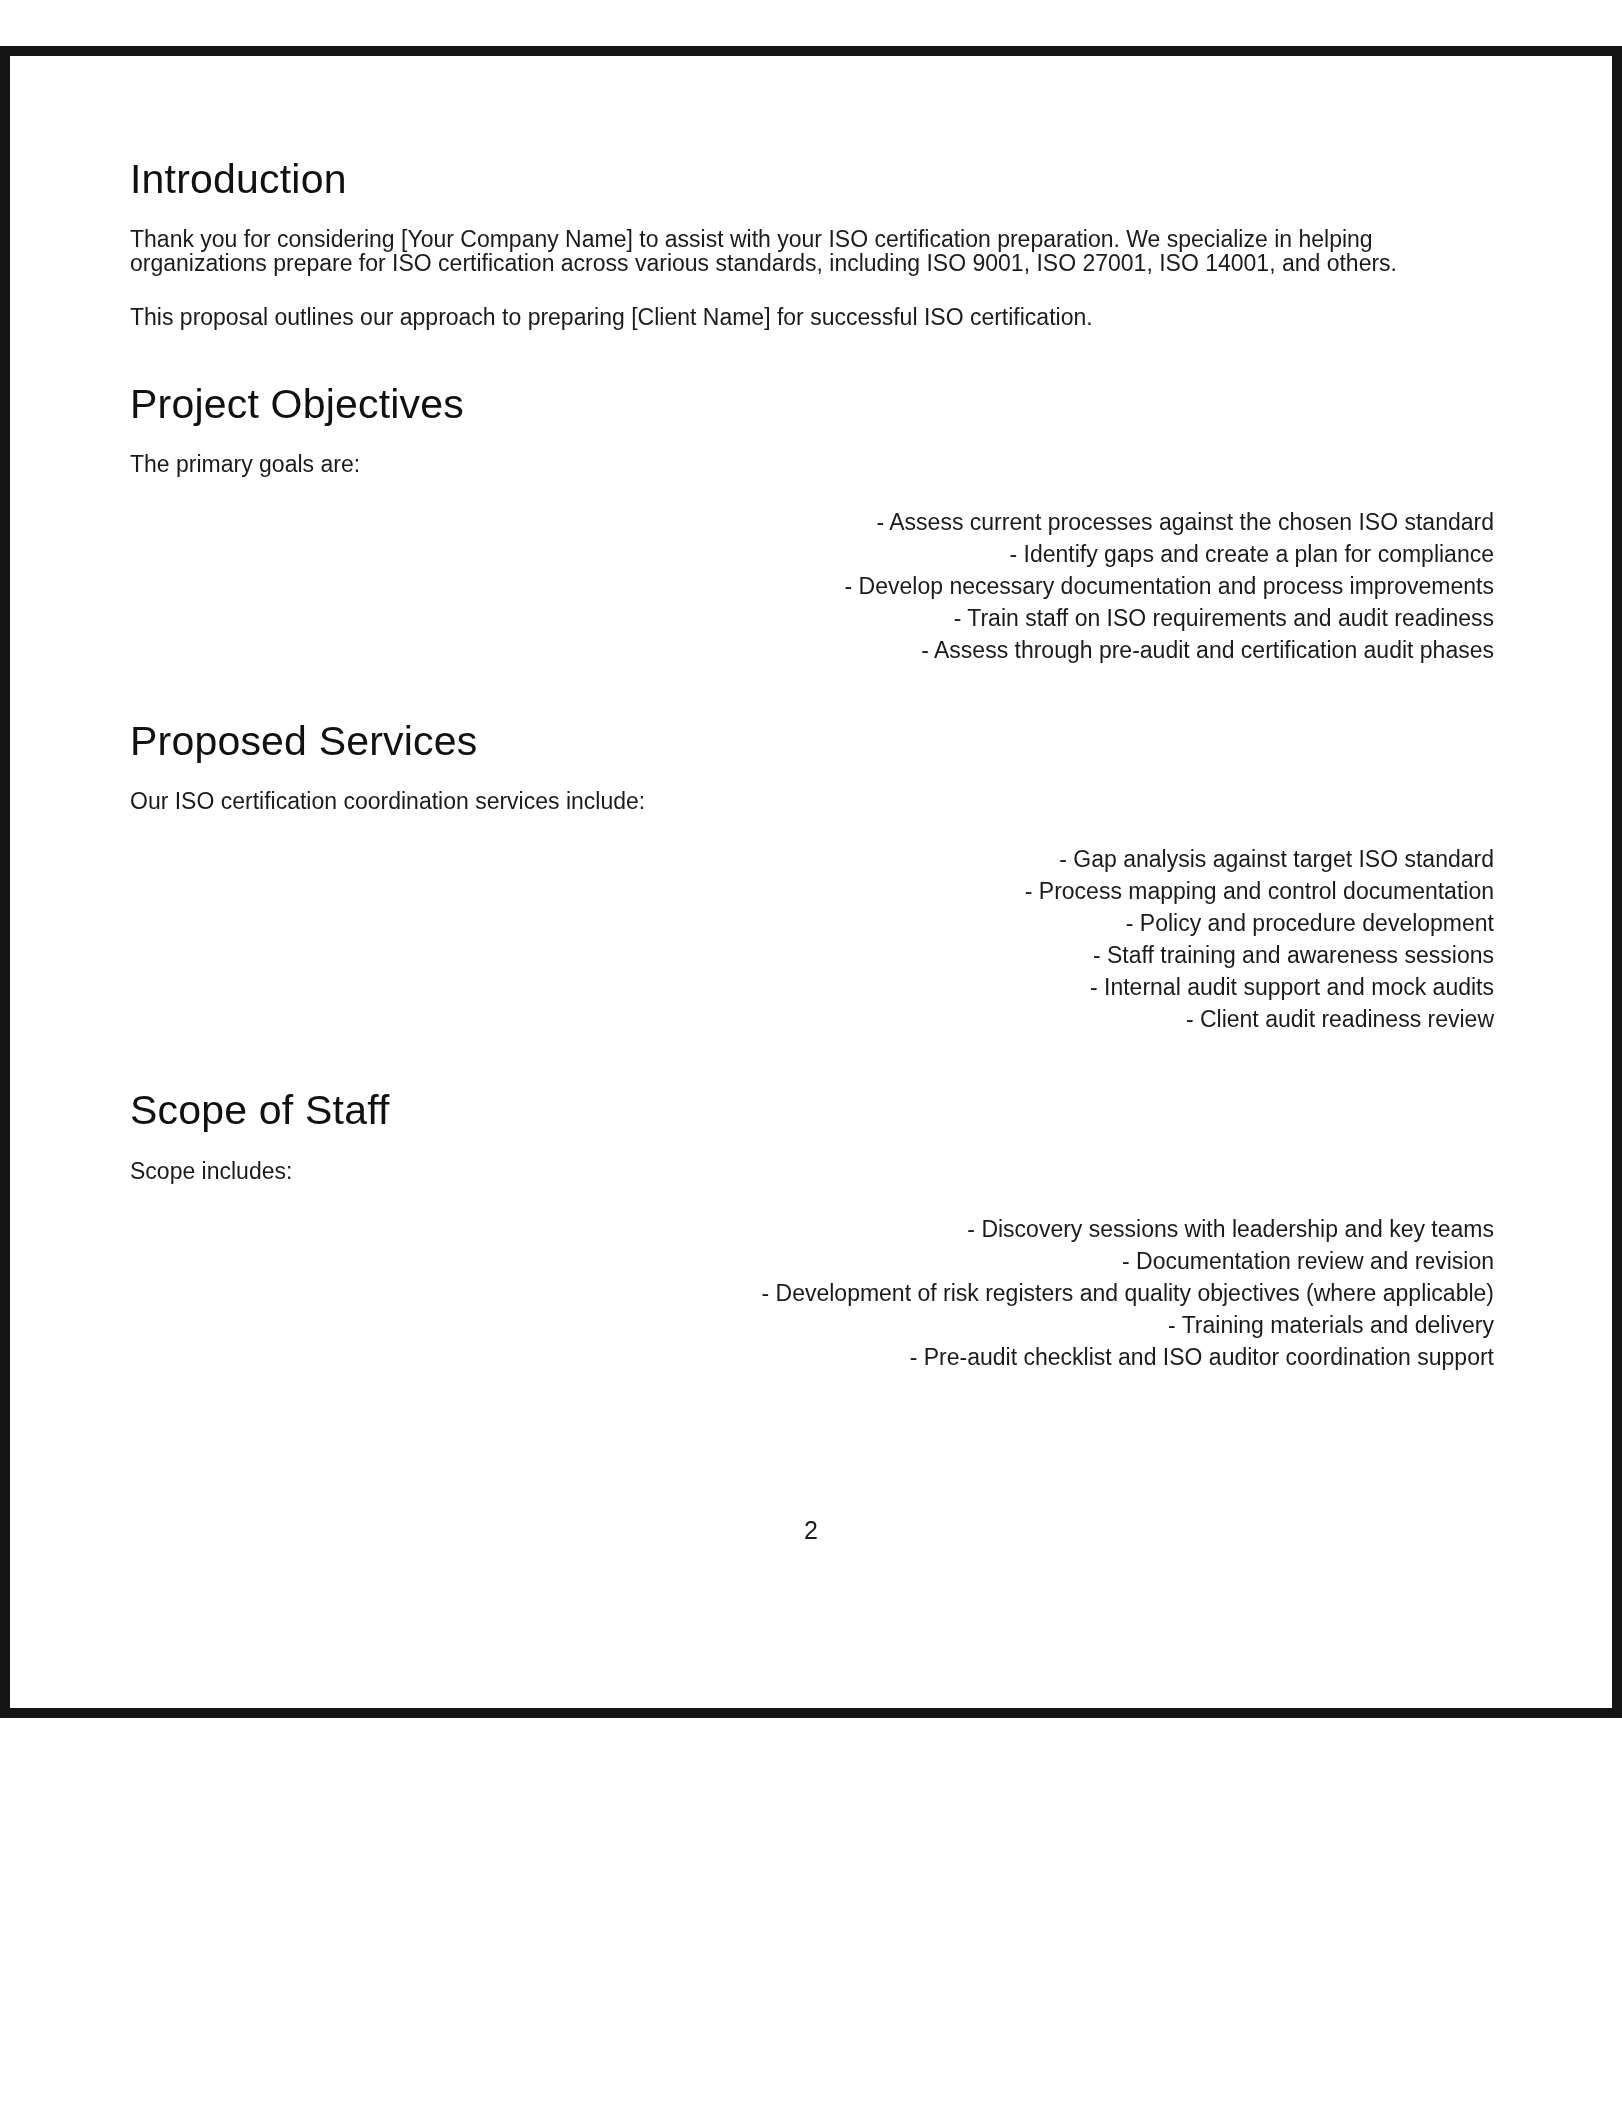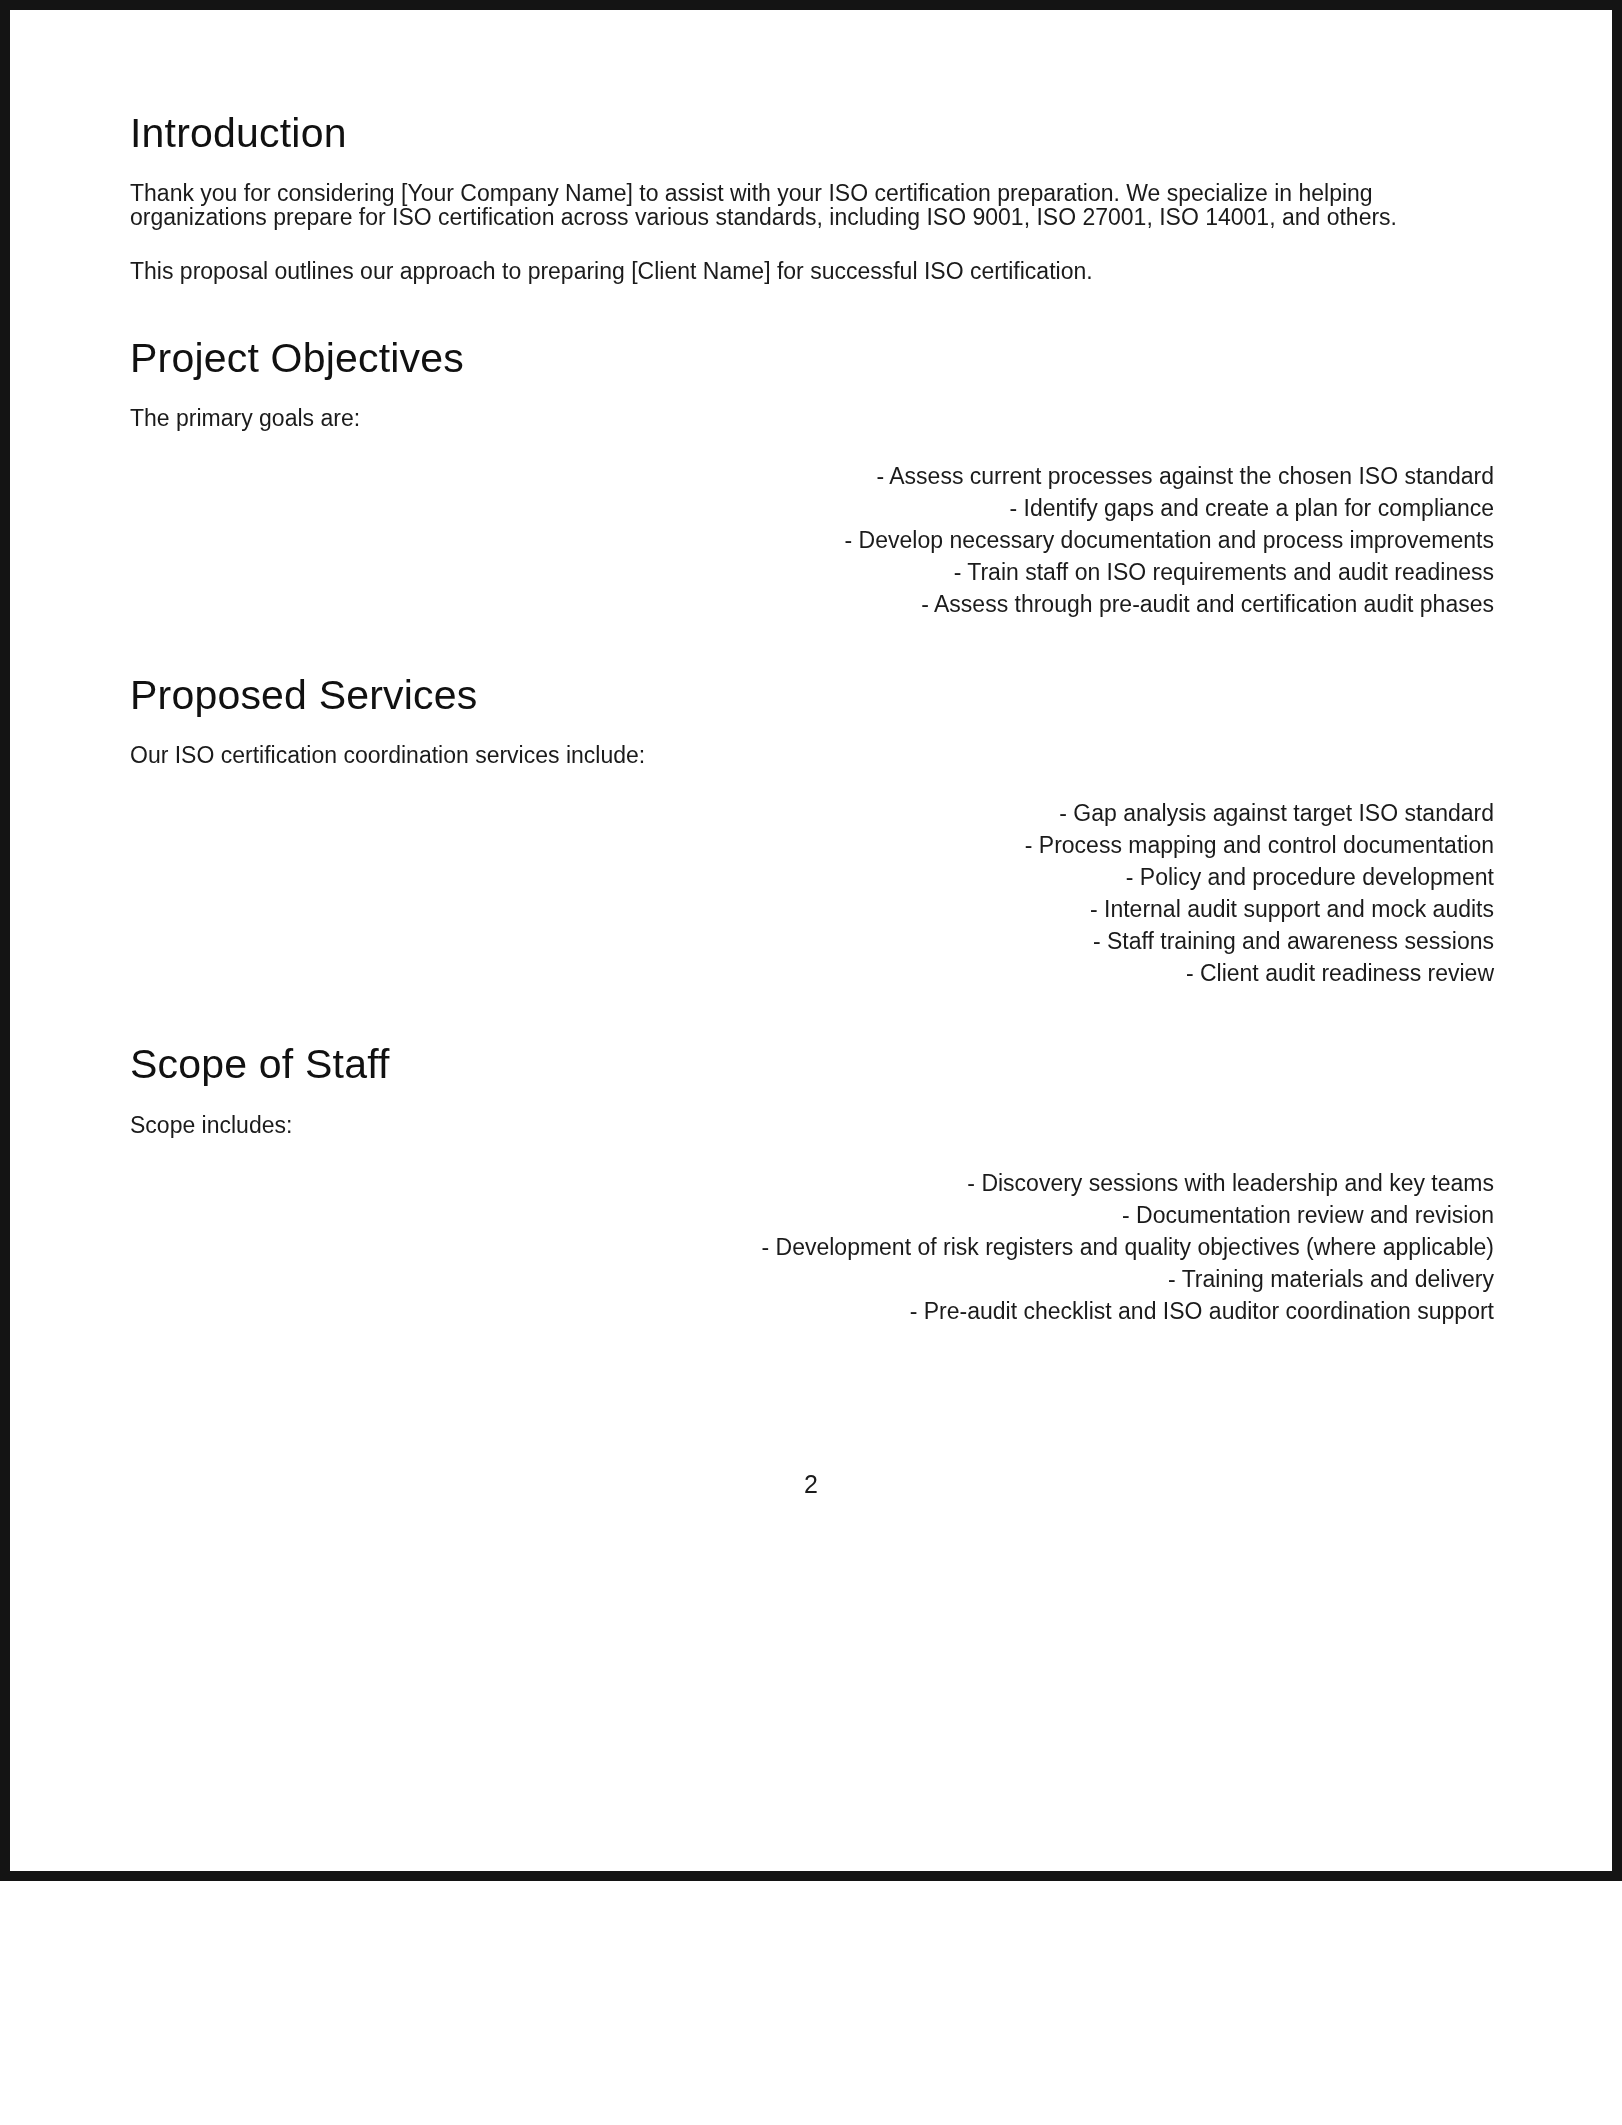--- a/index.html
+++ b/index.html
@@ -4,26 +4,27 @@
 <style>
   * { box-sizing: border-box; }
   html, body {
     margin: 0;
     padding: 0;
     background: #ffffff;
   }
   .page {
     position: relative;
     width: 1622px;
-    height: 1881px;
+    height: 1672px;
     background: #ffffff;
     border: 10px solid #141414;
     font-family: "Liberation Sans", "DejaVu Sans", sans-serif;
     color: #1b1b1b;
     overflow: hidden;
+    margin-top: 46px;
   }
   .content {
     padding: 100px 118px 0 120px;
   }
   .section-heading {
     font-size: 41px;
     font-weight: 500;
     color: #111111;
     letter-spacing: 0.2px;
     margin: 52px 0 24px 0;
@@ -82,22 +83,22 @@
       </div>
     </div>
 
     <div class="section">
       <h1 class="section-heading">Proposed Services</h1>
       <p class="paragraph">Our ISO certification coordination services include:</p>
       <div class="list">
         <div class="list-line">- Gap analysis against target ISO standard</div>
         <div class="list-line">- Process mapping and control documentation</div>
         <div class="list-line">- Policy and procedure development</div>
+        <div class="list-line">- Staff training and awareness sessions</div>
         <div class="list-line">- Internal audit support and mock audits</div>
-        <div class="list-line">- Staff training and awareness sessions</div>
         <div class="list-line">- Client audit readiness review</div>
       </div>
     </div>
 
     <div class="section">
       <h1 class="section-heading">Scope of Staff</h1>
       <p class="paragraph">Scope includes:</p>
       <div class="list">
         <div class="list-line">- Discovery sessions with leadership and key teams</div>
         <div class="list-line">- Documentation review and revision</div>

